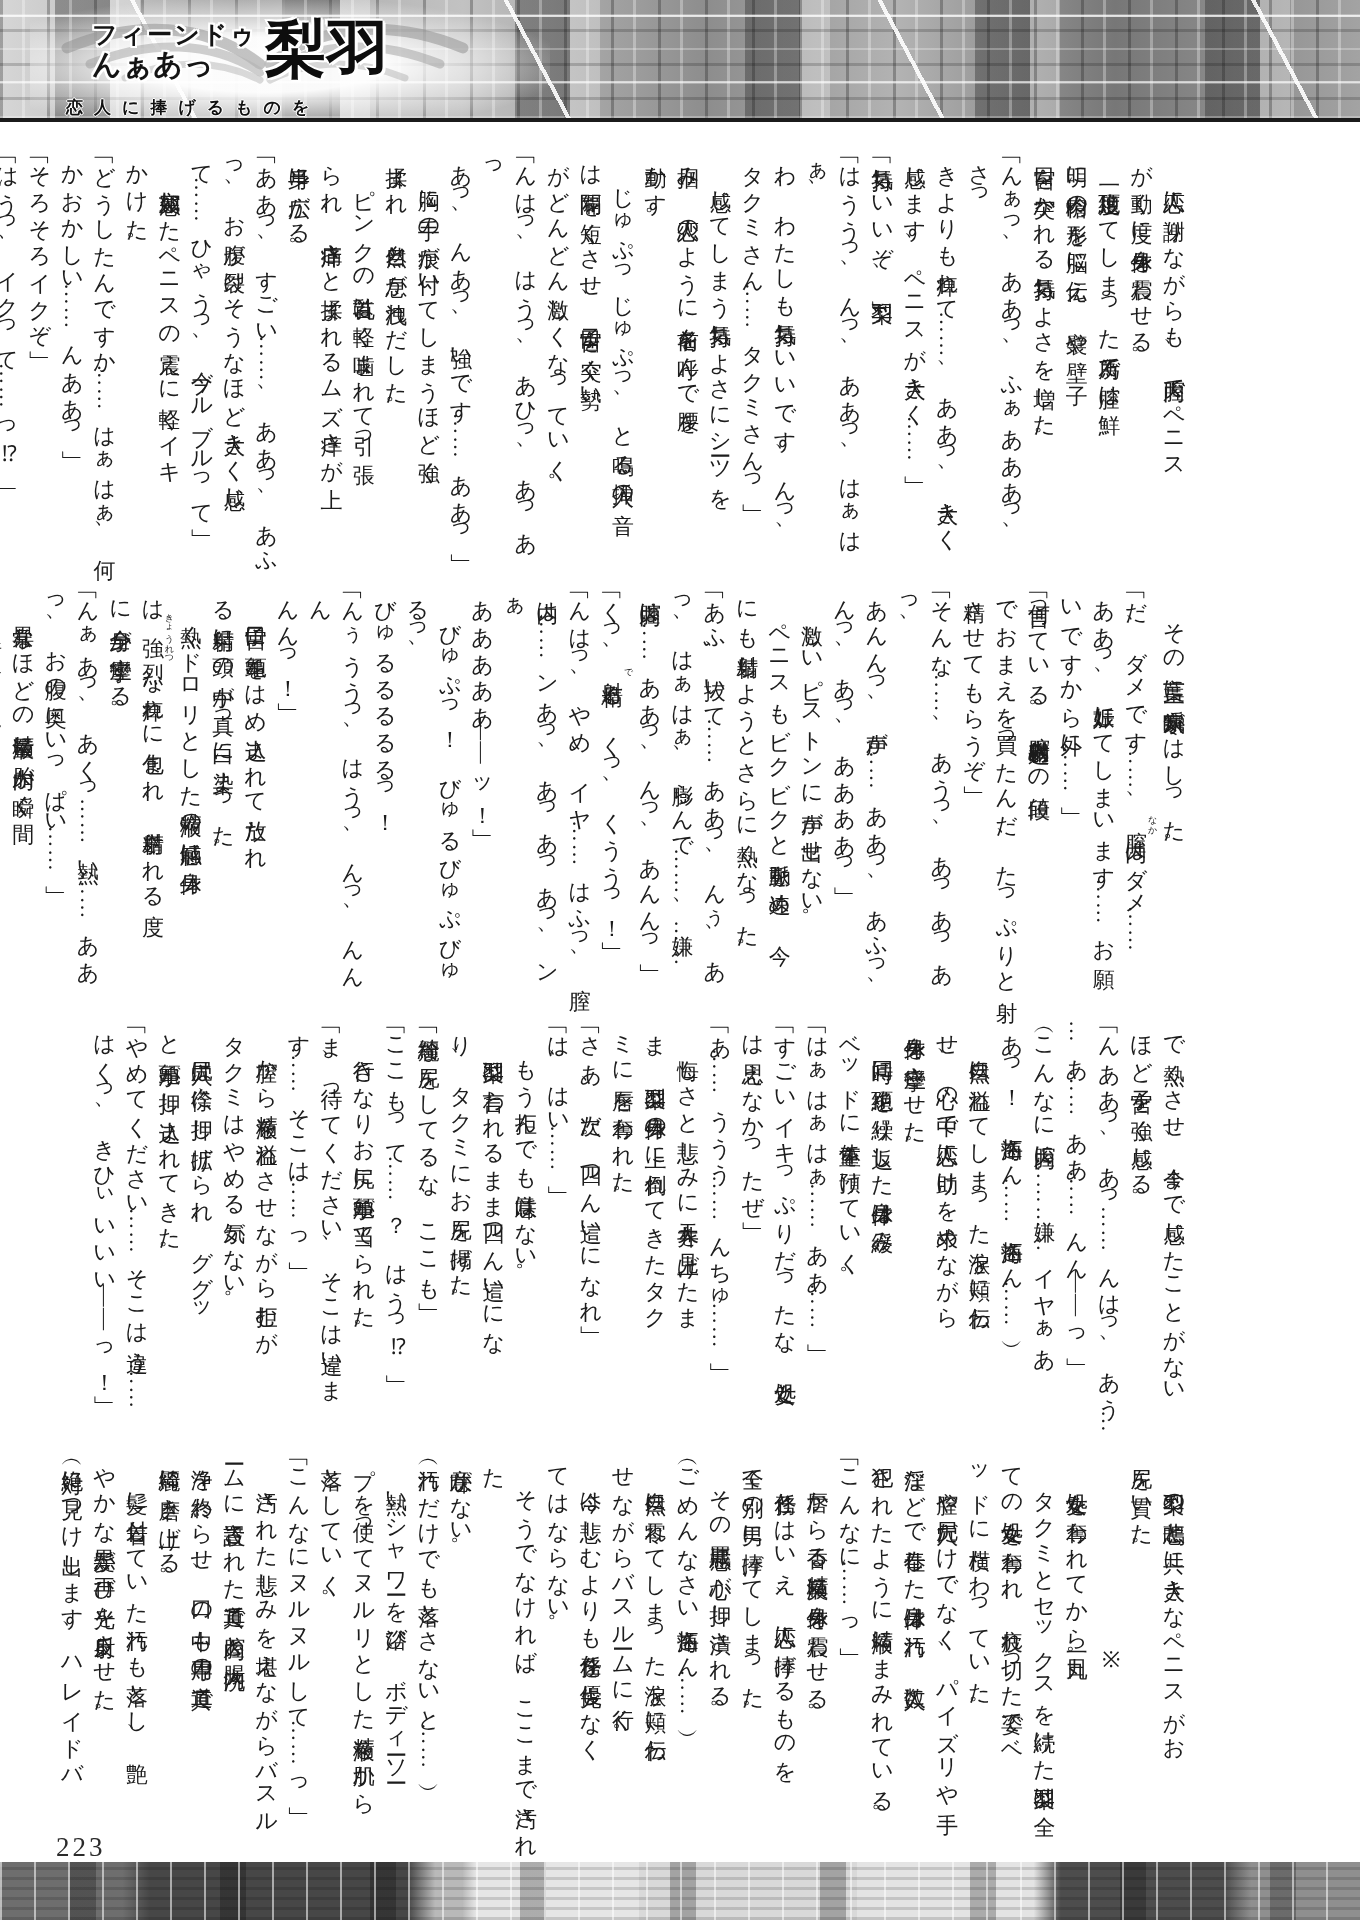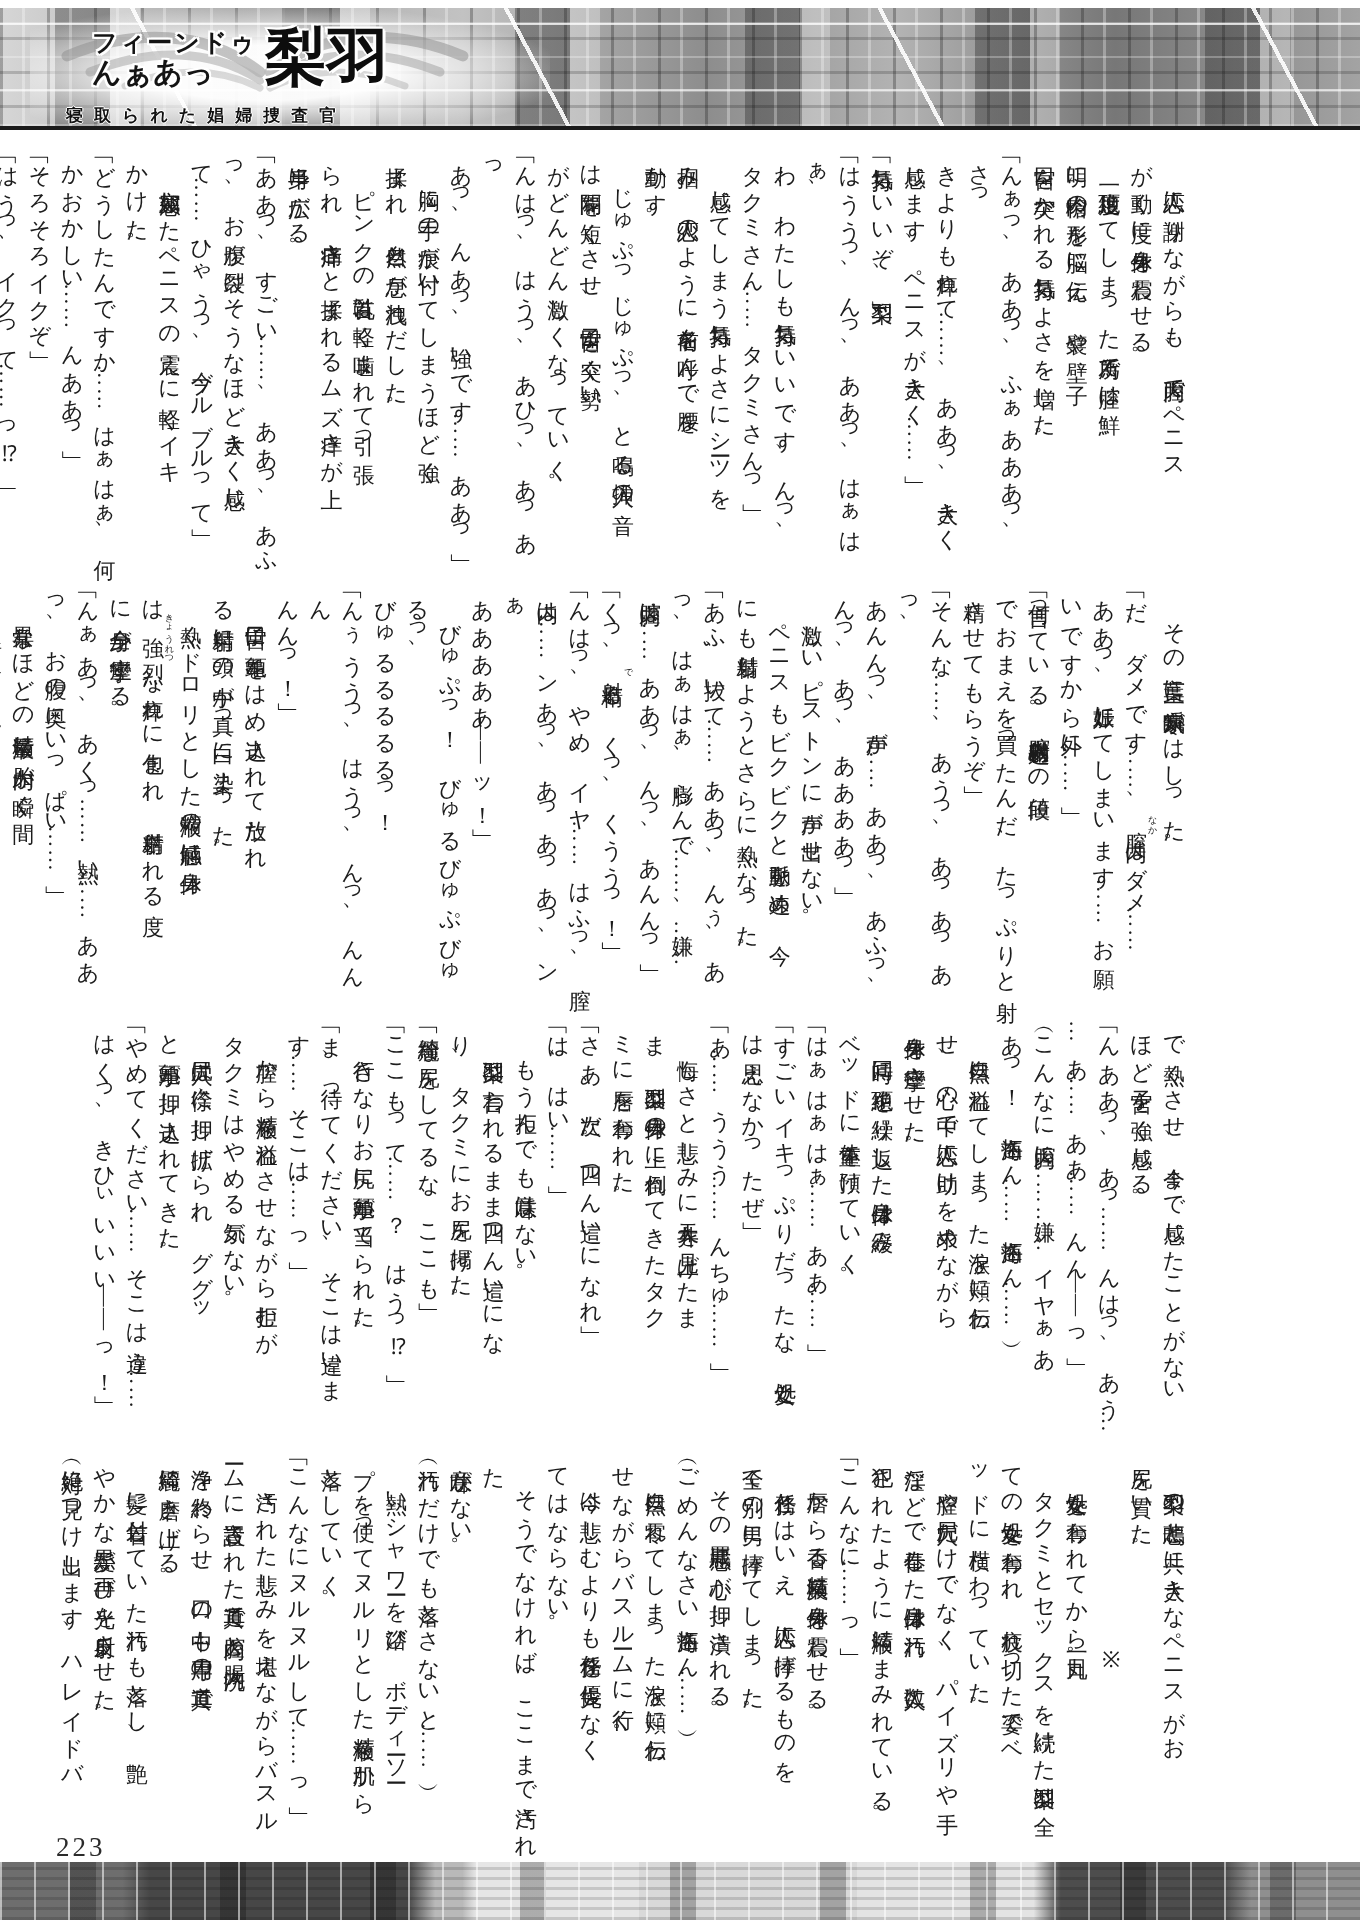--- a/index.html
+++ b/index.html
@@ -6,21 +6,21 @@
   .page{position:relative;width:1360px;height:1920px;background:#ffffff;margin:0 auto;
         overflow:hidden;font-family:"Liberation Serif",serif;}
 
   
   .banner{position:absolute;left:0;top:0;width:1360px;height:118px;
     background:
       repeating-linear-gradient(0deg, rgba(255,255,255,.28) 0 2px, transparent 2px 18px, rgba(0,0,0,.18) 18px 21px, transparent 21px 34px),
       repeating-linear-gradient(90deg, rgba(30,30,30,.30) 0 3px, transparent 3px 22px, rgba(255,255,255,.30) 22px 25px, transparent 25px 47px),
       repeating-linear-gradient(90deg, transparent 0 55px, rgba(40,40,40,.38) 55px 110px, rgba(255,255,255,.30) 110px 140px, transparent 140px 230px),
       linear-gradient(90deg,#d6d6d6,#a8a8a8 18%,#c2c2c2 34%,#8d8d8d 52%,#b3b3b3 66%,#777 82%,#a3a3a3);
-    border-bottom:4px solid #1b1b1b;margin-top:8px;}
+    border-bottom:4px solid #1b1b1b;}
   .banner-diagonals{position:absolute;inset:0;
     background:repeating-linear-gradient(62deg, transparent 0 170px, rgba(255,255,255,.9) 170px 174px, transparent 174px 330px);}
   .banner-hairlines{position:absolute;inset:0;
     background:linear-gradient(0deg, transparent 0 86%, rgba(255,255,255,.75) 86% 87.5%, transparent 87.5%),
                linear-gradient(0deg, transparent 0 30%, rgba(255,255,255,.6) 30% 31.5%, transparent 31.5%);}
   .banner-fog{position:absolute;left:30px;top:0;width:520px;height:118px;
     background:radial-gradient(ellipse at 45% 55%, rgba(255,255,255,.96) 30%, rgba(255,255,255,0) 75%);}
   .wing{position:absolute;left:55px;top:14px;opacity:.65;}
   .title-block{position:absolute;left:92px;top:20px;display:flex;align-items:flex-start;}
   .kana{display:flex;flex-direction:column;font-family:"Liberation Sans",sans-serif;
@@ -76,21 +76,21 @@
         <path d="M215,66 C260,44 305,46 350,64" stroke-width="7" opacity=".5"></path>
       </g>
     </svg>
     <div class="title-block">
       <div class="kana">
         <span class="l1">フィーンドゥ</span>
         <span class="l2">んぁあっ</span>
       </div>
       <div class="main-title">梨羽</div>
     </div>
-    <div class="subtitle">寝取られた娼婦捜査官</div>
+    <div class="subtitle">恋人に捧げるものを</div>
   </header>
 
   <main>
     <section class="band band-1">
         <p class="col">　恋人に謝りながらも、膣内でペニス</p>
         <p class="col">が動く度に身体を震わせる。</p>
         <p class="col">　一度絶頂してしまった所為で膣は鮮</p>
         <p class="col">明に肉槍の形を脳に伝え、襞や壁、子</p>
         <p class="col">宮口を突かれる気持ちよさを増した。</p>
         <p class="col">「んぁっ、ああっ、ふぁあああっ、さっ</p>

